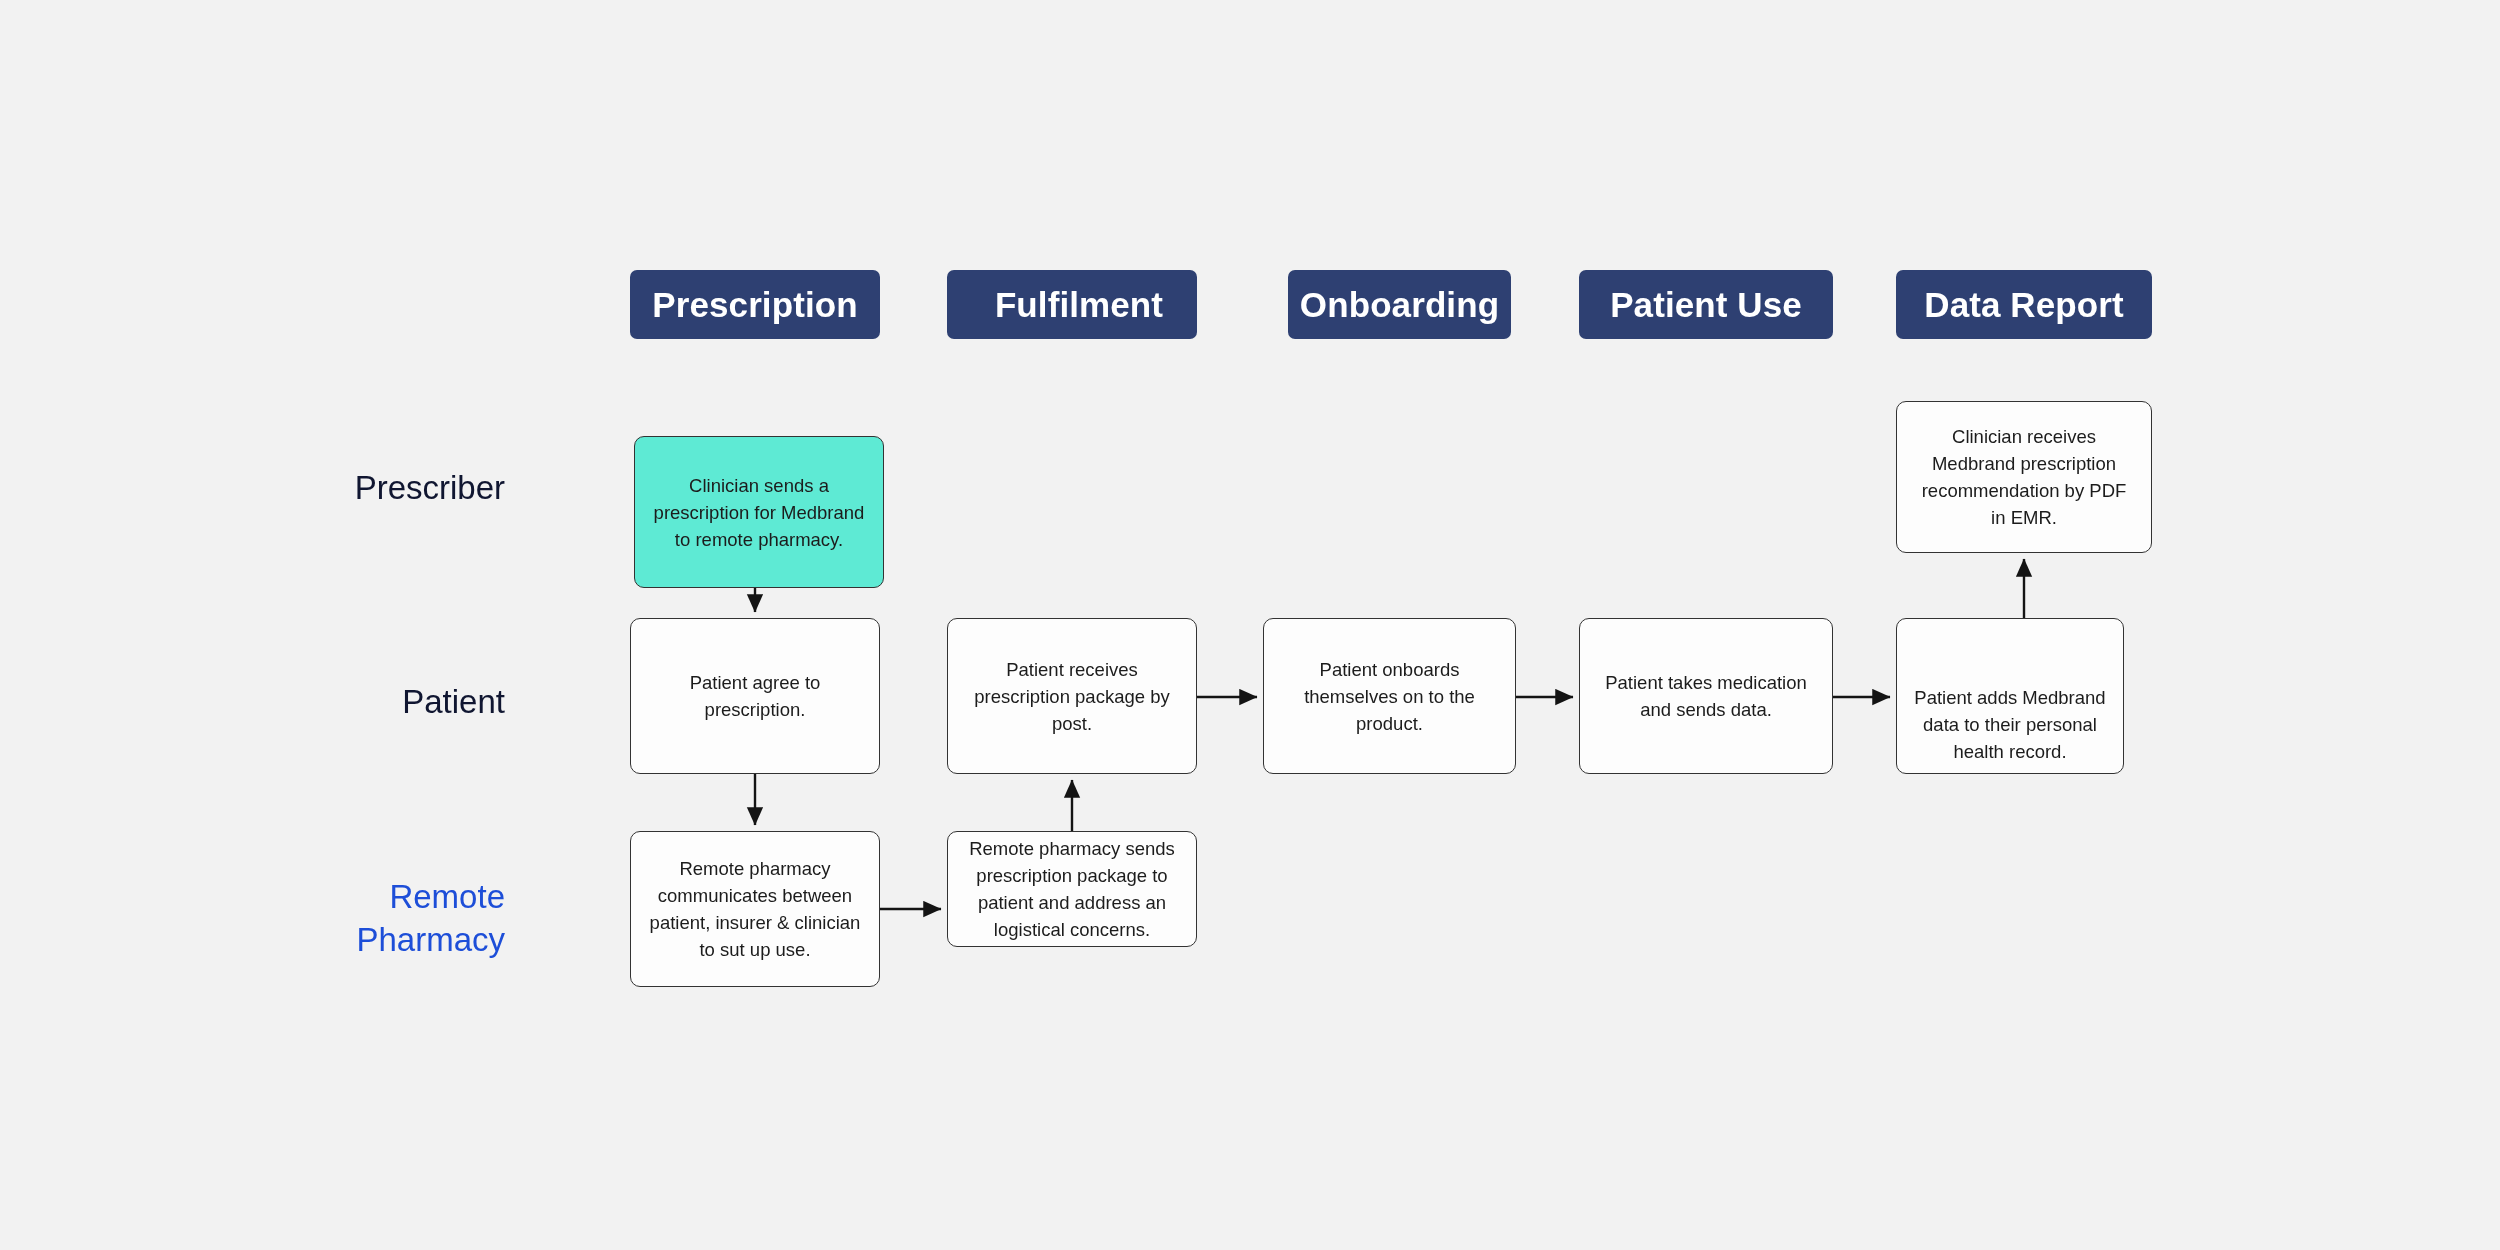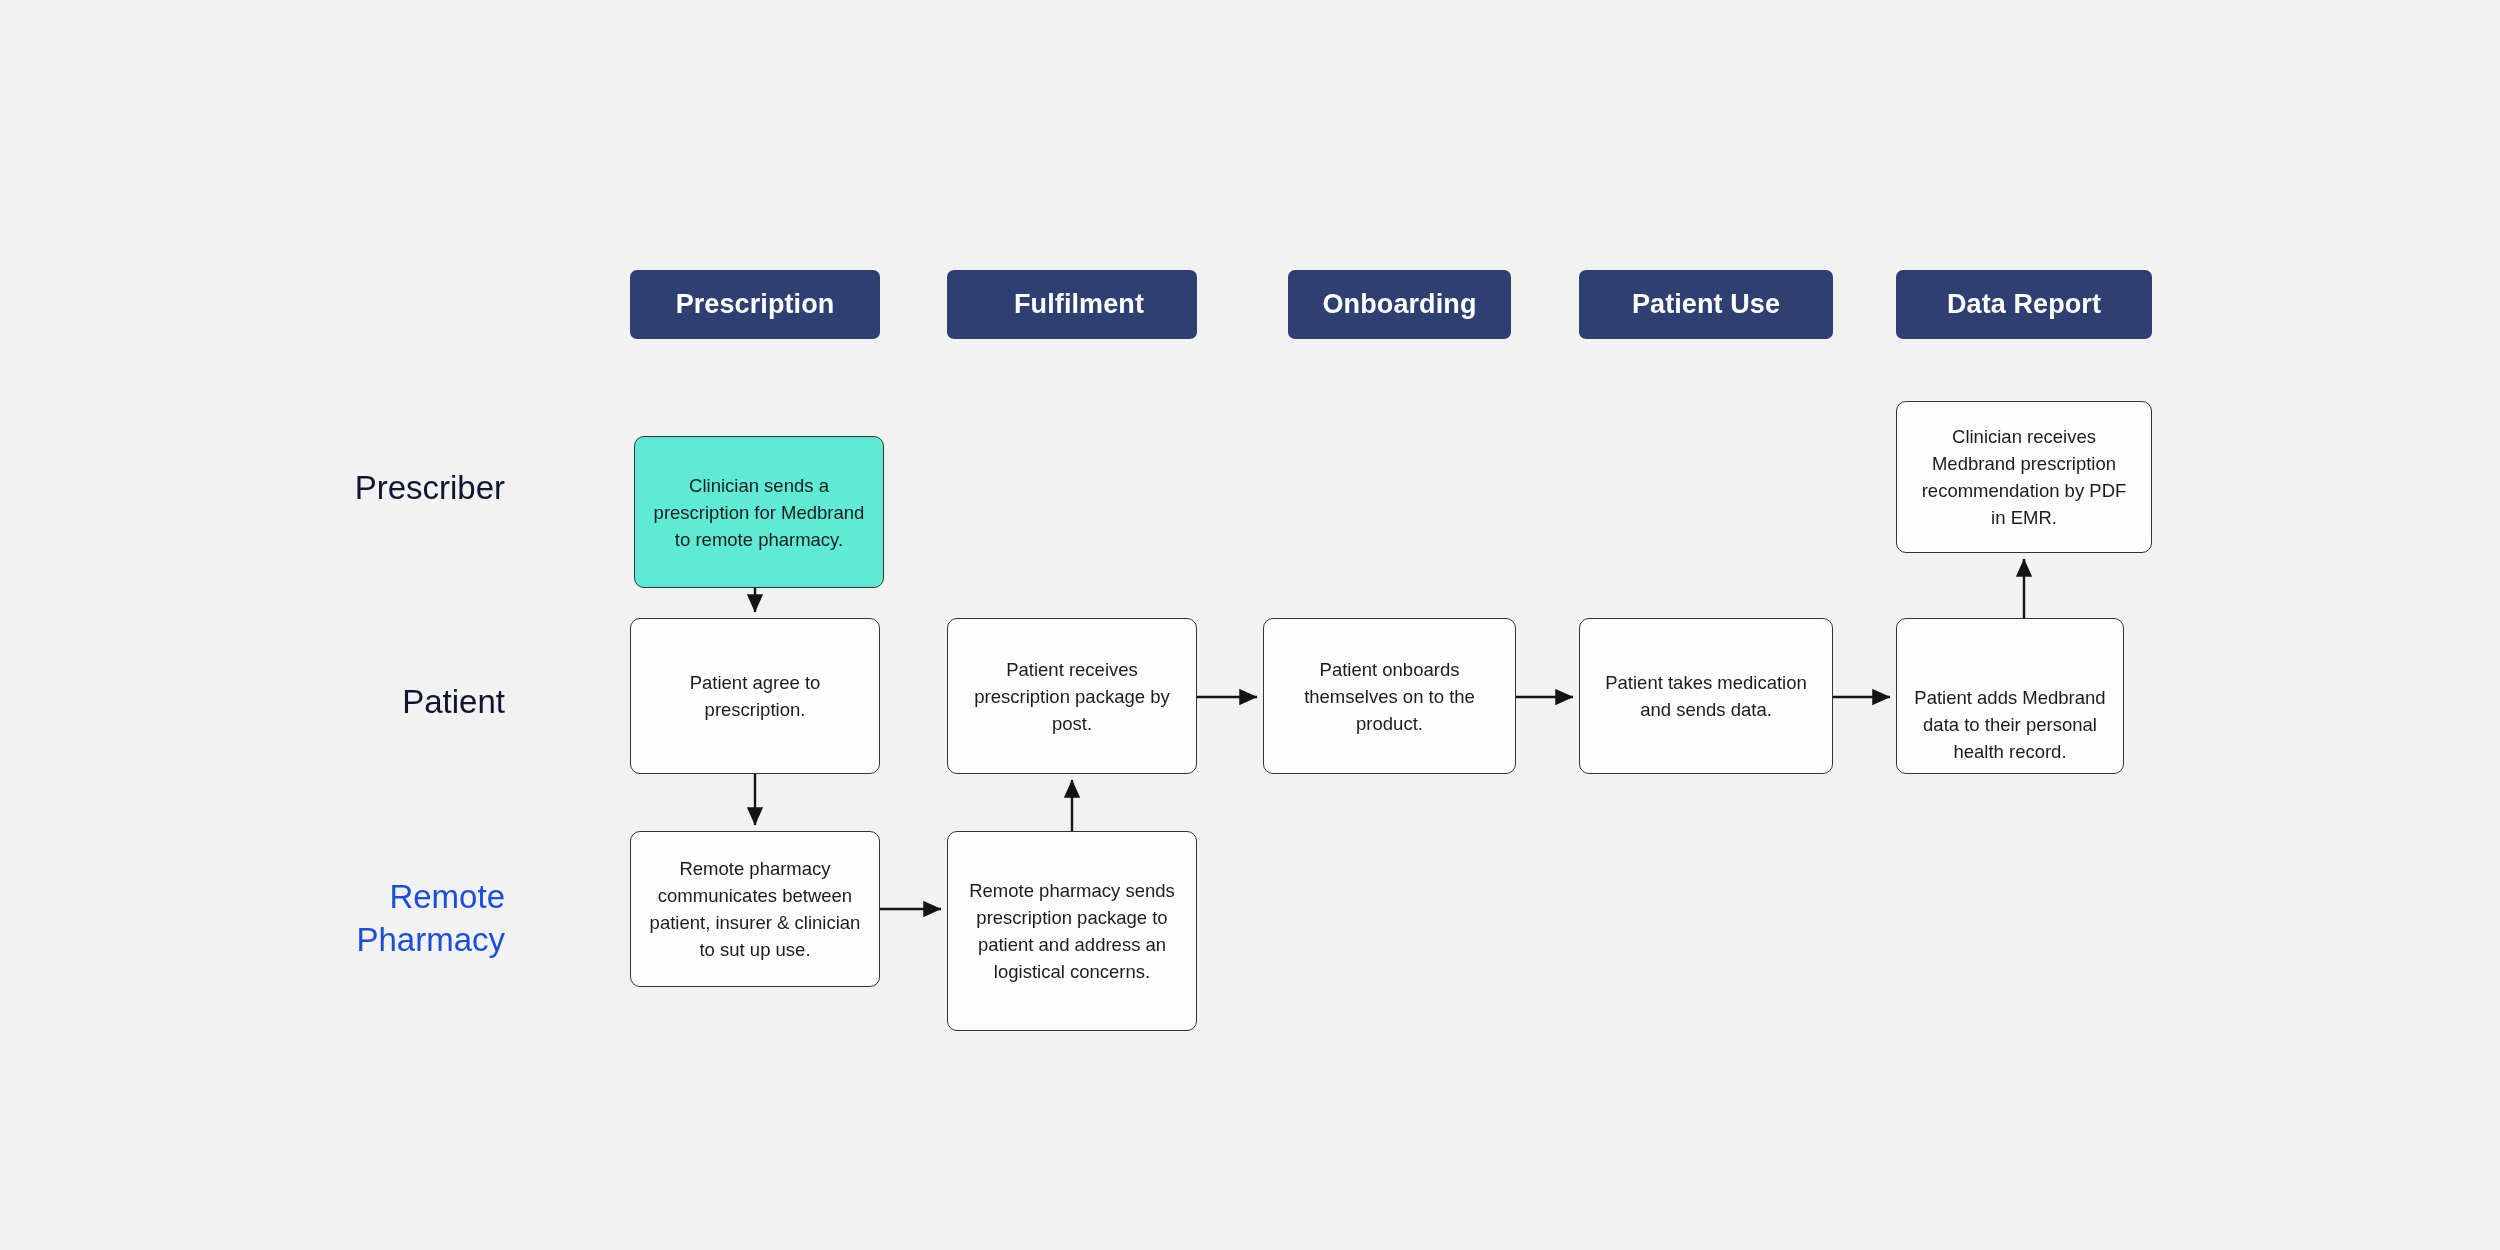--- a/index.html
+++ b/index.html
@@ -23,21 +23,21 @@
   
   .col-header {
     position: absolute;
     height: 69px;
     background: #2e4072;
     border-radius: 7px;
     display: flex;
     align-items: center;
     justify-content: center;
     color: #ffffff;
-    font-size: 27px;
+    font-size: 35px;
     font-weight: bold;
     letter-spacing: 0.1px;
     box-sizing: border-box;
     padding: 0 10px;
   }
 
   
   .row-label {
     position: absolute;
     text-align: right;
@@ -150,21 +150,21 @@
         <div class="card-text">Patient adds Medbrand
 data to their personal
 health record.</div>
       </div>
       <div class="card" style="left: 630px; top: 831px; width: 250px; height: 156px; background: rgb(253, 253, 253); border-color: rgb(51, 51, 51);">
         <div class="card-text">Remote pharmacy
 communicates between
 patient, insurer &amp; clinician
 to sut up use.</div>
       </div>
-      <div class="card" style="left: 947px; top: 831px; width: 250px; height: 200px; background: rgb(253, 253, 253); border-color: rgb(51, 51, 51);">
+      <div class="card" style="left: 947px; top: 831px; width: 250px; height: 116px; background: rgb(253, 253, 253); border-color: rgb(51, 51, 51);">
         <div class="card-text">Remote pharmacy sends
 prescription package to
 patient and address an
 logistical concerns.</div>
       </div>
     </div>
 
 </div>
 
 </body></html>

